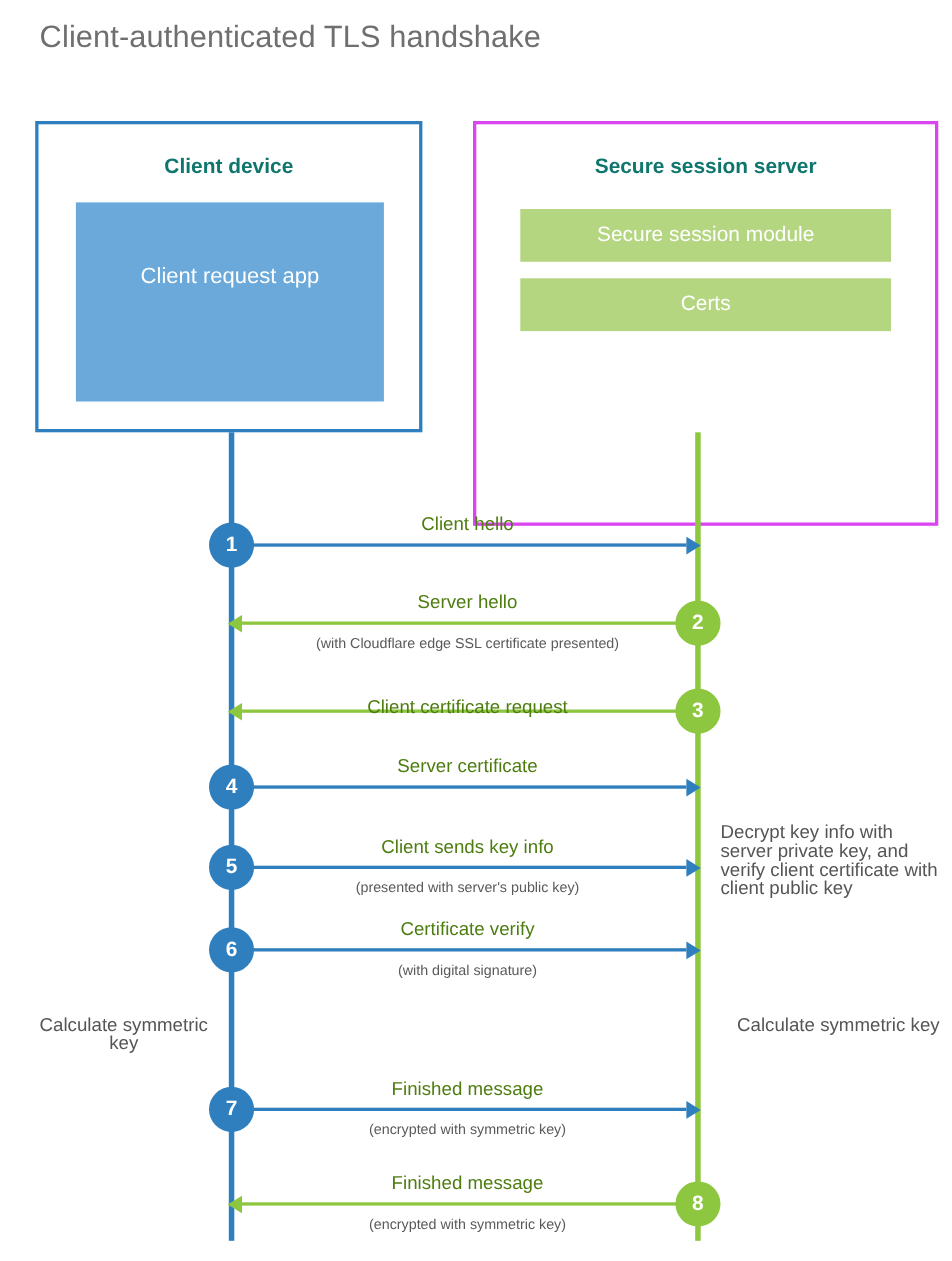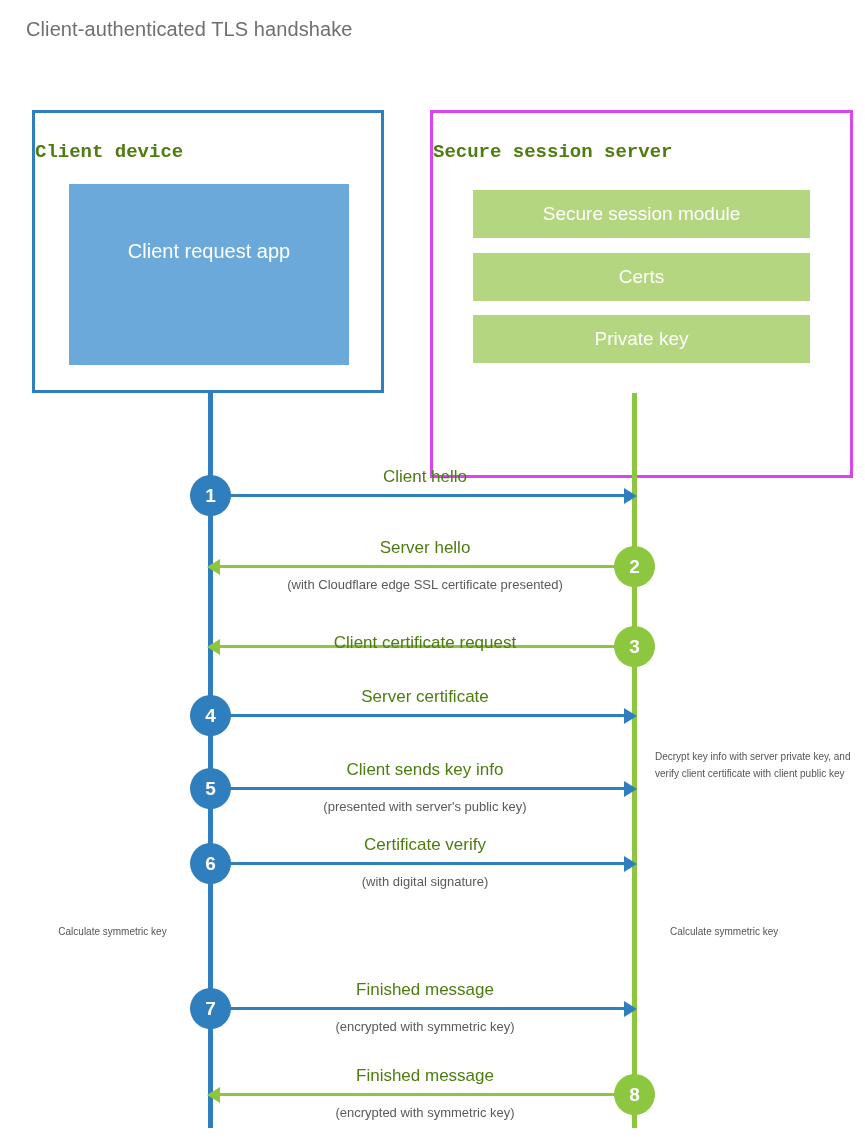--- a/index.html
+++ b/index.html
@@ -15,23 +15,23 @@
     position: relative;
     width: 865px;
     height: 1146px;
     background: #ffffff;
     overflow: hidden;
   }
 
   
   #page-title {
     position: absolute;
-    left: 26px;
+    left: 36px;
     top: 18px;
-    font-size: 20px;
+    font-size: 28px;
     font-weight: 400;
     color: #6f6f6f;
     letter-spacing: 0.1px;
     white-space: nowrap;
   }
 
   
   .panel {
     position: absolute;
     background: #ffffff;
@@ -49,25 +49,24 @@
     top: 110px;
     width: 423px;
     height: 368px;
     border: 3px solid #d946ef;
   }
   .panel-title {
     position: absolute;
     left: 0;
     right: 0;
     top: 28px;
-    text-align: left;
+    text-align: center;
     font-size: 19px;
     font-weight: bold;
-    color: #4d7c0f;
-    font-family: Liberation Mono, monospace;
+    color: #0f766e;
   }
 
   #client-app-box {
     position: absolute;
     left: 34px;
     top: 71px;
     width: 280px;
     height: 181px;
     background: #6aa9d9;
     color: #ffffff;
@@ -158,21 +157,21 @@
     align-items: center;
     justify-content: center;
     z-index: 5;
   }
   .step-client { left: 190px; background: #2f7fbf; }
   .step-server { left: 614px; background: #8dc63f; }
 
   
   .side-note {
     position: absolute;
-    font-size: 10px;
+    font-size: 17px;
     line-height: 17px;
     color: #555555;
   }
   #note-decrypt { left: 655px; top: 748px; width: 200px; text-align: left; }
   #note-calc-client { left: 30px; top: 923px; width: 165px; text-align: center; }
   #note-calc-server { left: 670px; top: 923px; width: 185px; text-align: left; }
 </style>
 </head>
 <body>
 
@@ -184,21 +183,20 @@
     <div class="panel-title">Client device</div>
     <div id="client-app-box">
       <span>Client request app</span>
     </div>
   </div>
 
   <div class="panel" id="server-panel">
     <div class="panel-title">Secure session server</div>
     <div class="server-bar" id="server-bar-1">Certs</div>
     <div class="server-bar" id="server-bar-0">Secure session module</div>
-    <div class="server-bar" id="server-bar-2">Private key</div>
   </div>
 
   <div class="lifeline" id="client-lifeline"></div>
   <div class="lifeline" id="server-lifeline"></div>
 
   <div id="steps-layer">
       <div class="msg-row arrow-right">
         <div class="arrow-shaft" style="top: 494px; left: 210px; width: 414px;"></div>
         <div class="arrow-head" style="top: 487.5px; left: 624px;"></div>
         <div class="msg-title" style="top: 467px;">Client hello</div>

